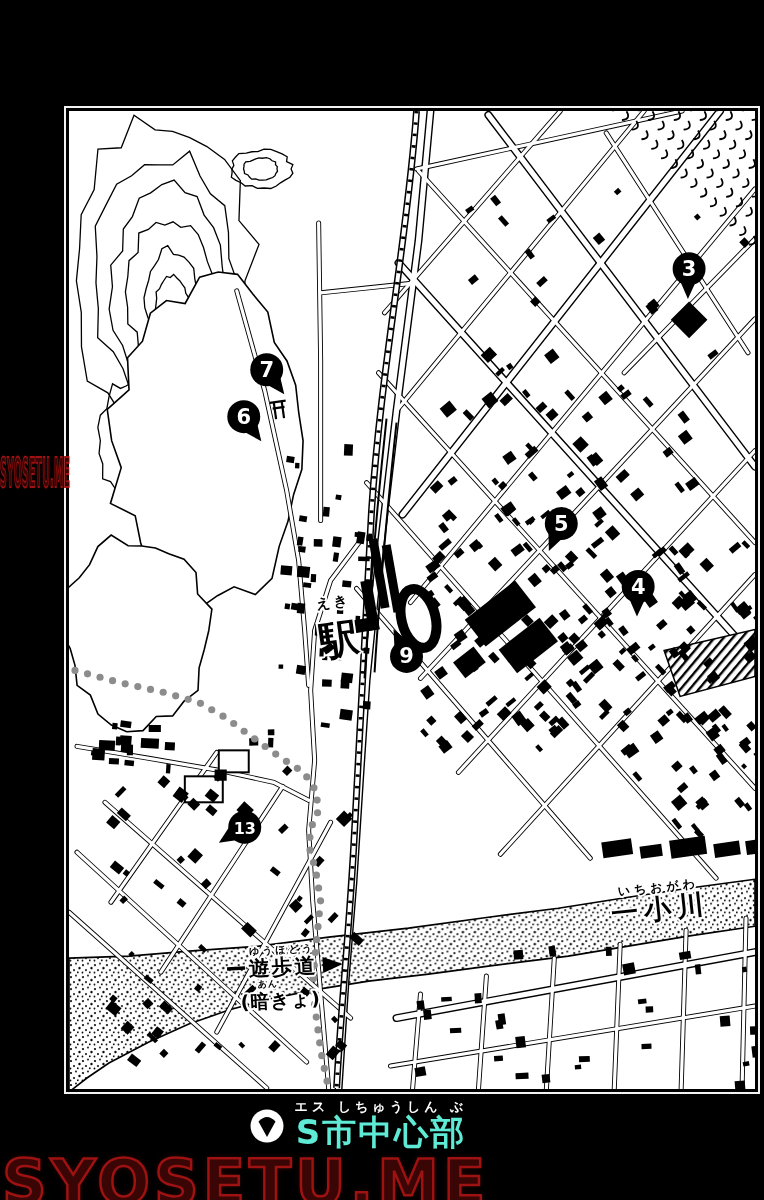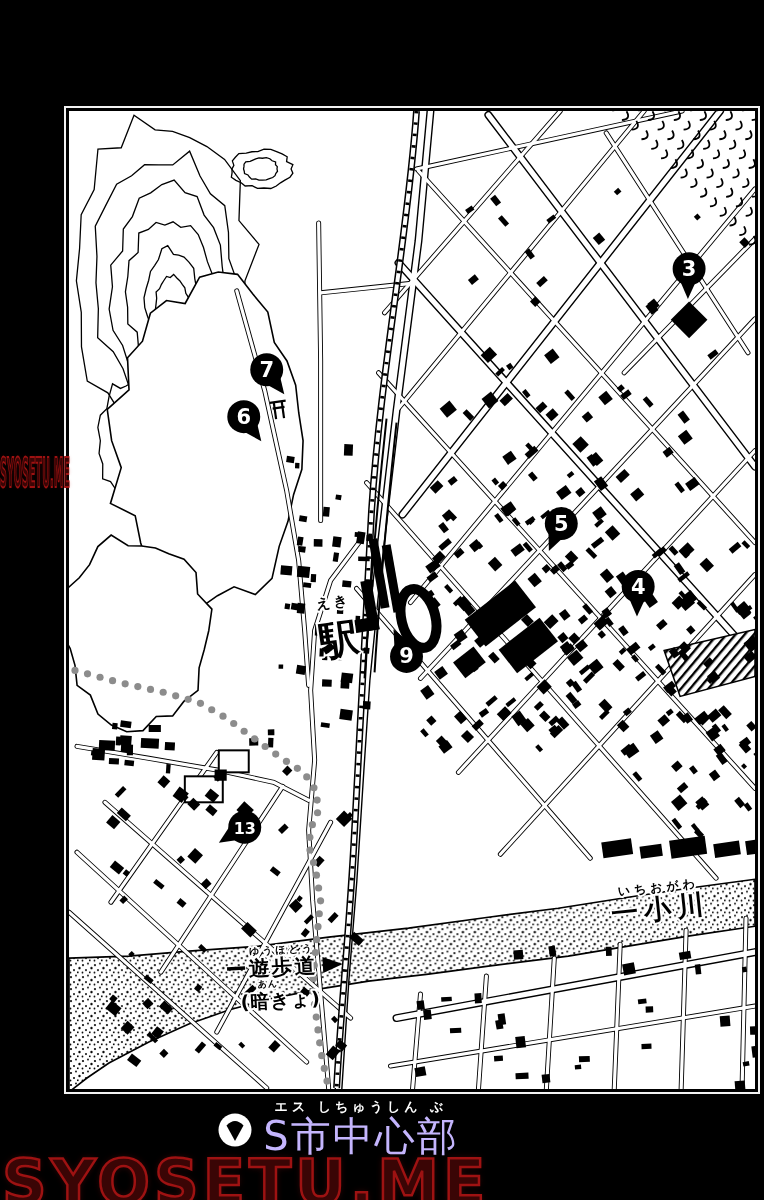--- a/index.html
+++ b/index.html
@@ -9,25 +9,25 @@
        box-sizing:border-box;border:3px solid #000;outline:2px solid #f2f2f2;
        background:#fff;}
   .map-panel svg{display:block;width:100%;height:100%;overflow:hidden;}
   
   text{font-family:"DejaVu Sans",sans-serif;font-weight:bold;fill:#000;
        paint-order:stroke;stroke:#fff;stroke-width:4px;stroke-linejoin:round;
        text-anchor:middle;}
   text.mnum{fill:#fff;stroke:none;paint-order:normal;}
   
   .caption{position:absolute;left:0;top:1100px;width:676px;display:flex;
-       justify-content:center;align-items:center;gap:10px;}
+       justify-content:center;align-items:center;gap:10px;padding-left:20px;}
   .cap-icon{flex:0 0 auto;}
   .cap-block{display:flex;flex-direction:column;align-items:center;}
   .cap-furi{color:#fff;font-size:13px;font-weight:bold;letter-spacing:4px;line-height:1;}
-  .cap-main{color:#c4b5fd;font-size:40px;font-weight:normal;letter-spacing:2px;line-height:1.15;}
+  .cap-main{color:#5eead4;font-size:34px;font-weight:bold;letter-spacing:2px;line-height:1.15;}
   
   .wm{position:absolute;font-weight:900;color:var(--wm-fill,#3d0505);
       -webkit-text-stroke:2.5px var(--wm-stroke,#9e1212);
       text-shadow:0 0 7px rgba(190,25,25,.30);white-space:nowrap;}
   .wm-bottom{left:2px;top:1146px;font-size:62px;letter-spacing:4px;}
   .wm-left{left:0;top:450px;font-size:40px;letter-spacing:1px;
       transform:scaleX(0.235);transform-origin:0 0;-webkit-text-stroke-width:2px;}
 </style>
 </head>
 <body>

